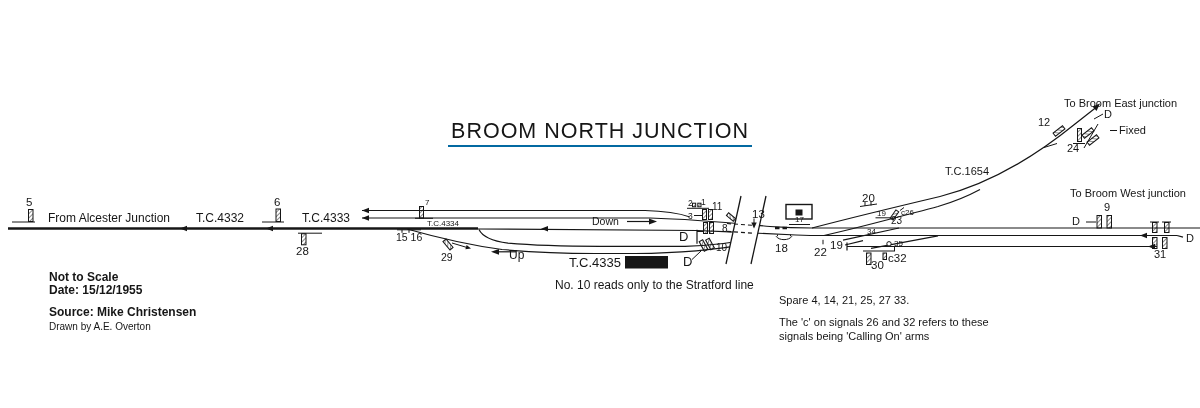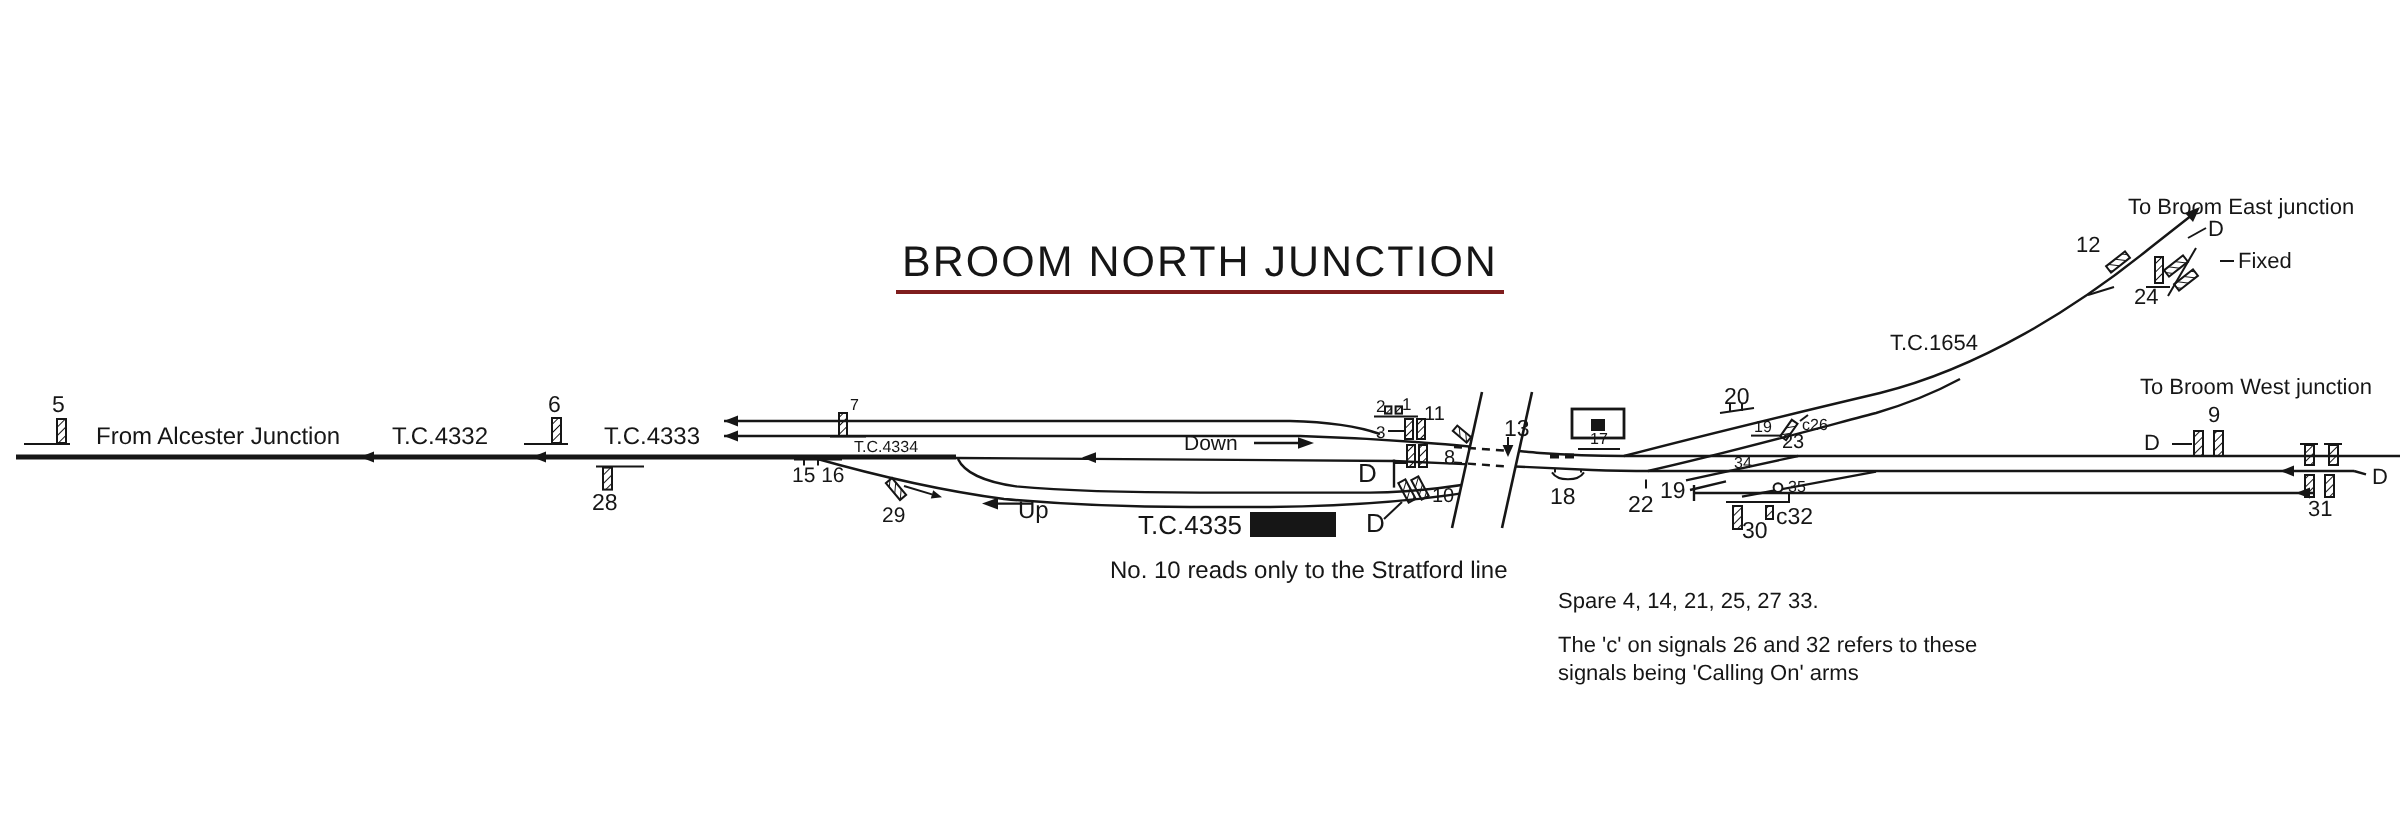--- a/index.html
+++ b/index.html
@@ -1,34 +1,41 @@
 <!DOCTYPE html>
 <html><head>
 <meta charset="utf-8">
 <style>
   html,body{margin:0;padding:0;background:#ffffff;}
   body{width:1200px;height:408px;position:relative;overflow:hidden;
        font-family:"Liberation Sans", sans-serif;color:#161616;}
   .stage{position:absolute;inset:0;}
   h1.title{position:absolute;top:119px;left:0;right:0;margin:0;text-align:center;
            font-weight:400;font-size:21.5px;letter-spacing:1px;}
-  h1.title span{border-bottom:2px solid #7f1d1d;padding:0 3px 2px;}
+  h1.title span{border-bottom:2px solid #0369a1;padding:0 3px 2px;}
   .notes{position:absolute;left:49px;top:271px;font-size:12px;line-height:13px;}
   .notes .b{font-weight:bold;}
   .notes .gap{height:9px;}
   .notes .small{font-size:10px;font-weight:400;margin-top:1px;}
   svg text{fill:#161616;}
 </style>
 </head>
 <body>
 
 <div class="stage">
 
   <h1 class="title"><span>BROOM NORTH JUNCTION</span></h1>
 
+  <div class="notes">
+    <div class="b">Not to Scale</div>
+    <div class="b">Date: 15/12/1955</div>
+    <div class="gap"></div>
+    <div class="b">Source: Mike Christensen</div>
+    <div class="small">Drawn by A.E. Overton</div>
+  </div>
 
   <svg width="1200" height="408" viewBox="0 0 1200 408" stroke-linecap="butt" fill="none">
     <defs>
       <pattern id="hatch" patternUnits="userSpaceOnUse" width="3" height="3" patternTransform="rotate(45)">
         <line x1="0" y1="0" x2="0" y2="3" stroke="#161616" stroke-width="1"></line>
       </pattern>
     </defs>
 
     <g stroke="#161616">
       <path d="M8,228.5 H478" stroke-width="2.4"></path>

